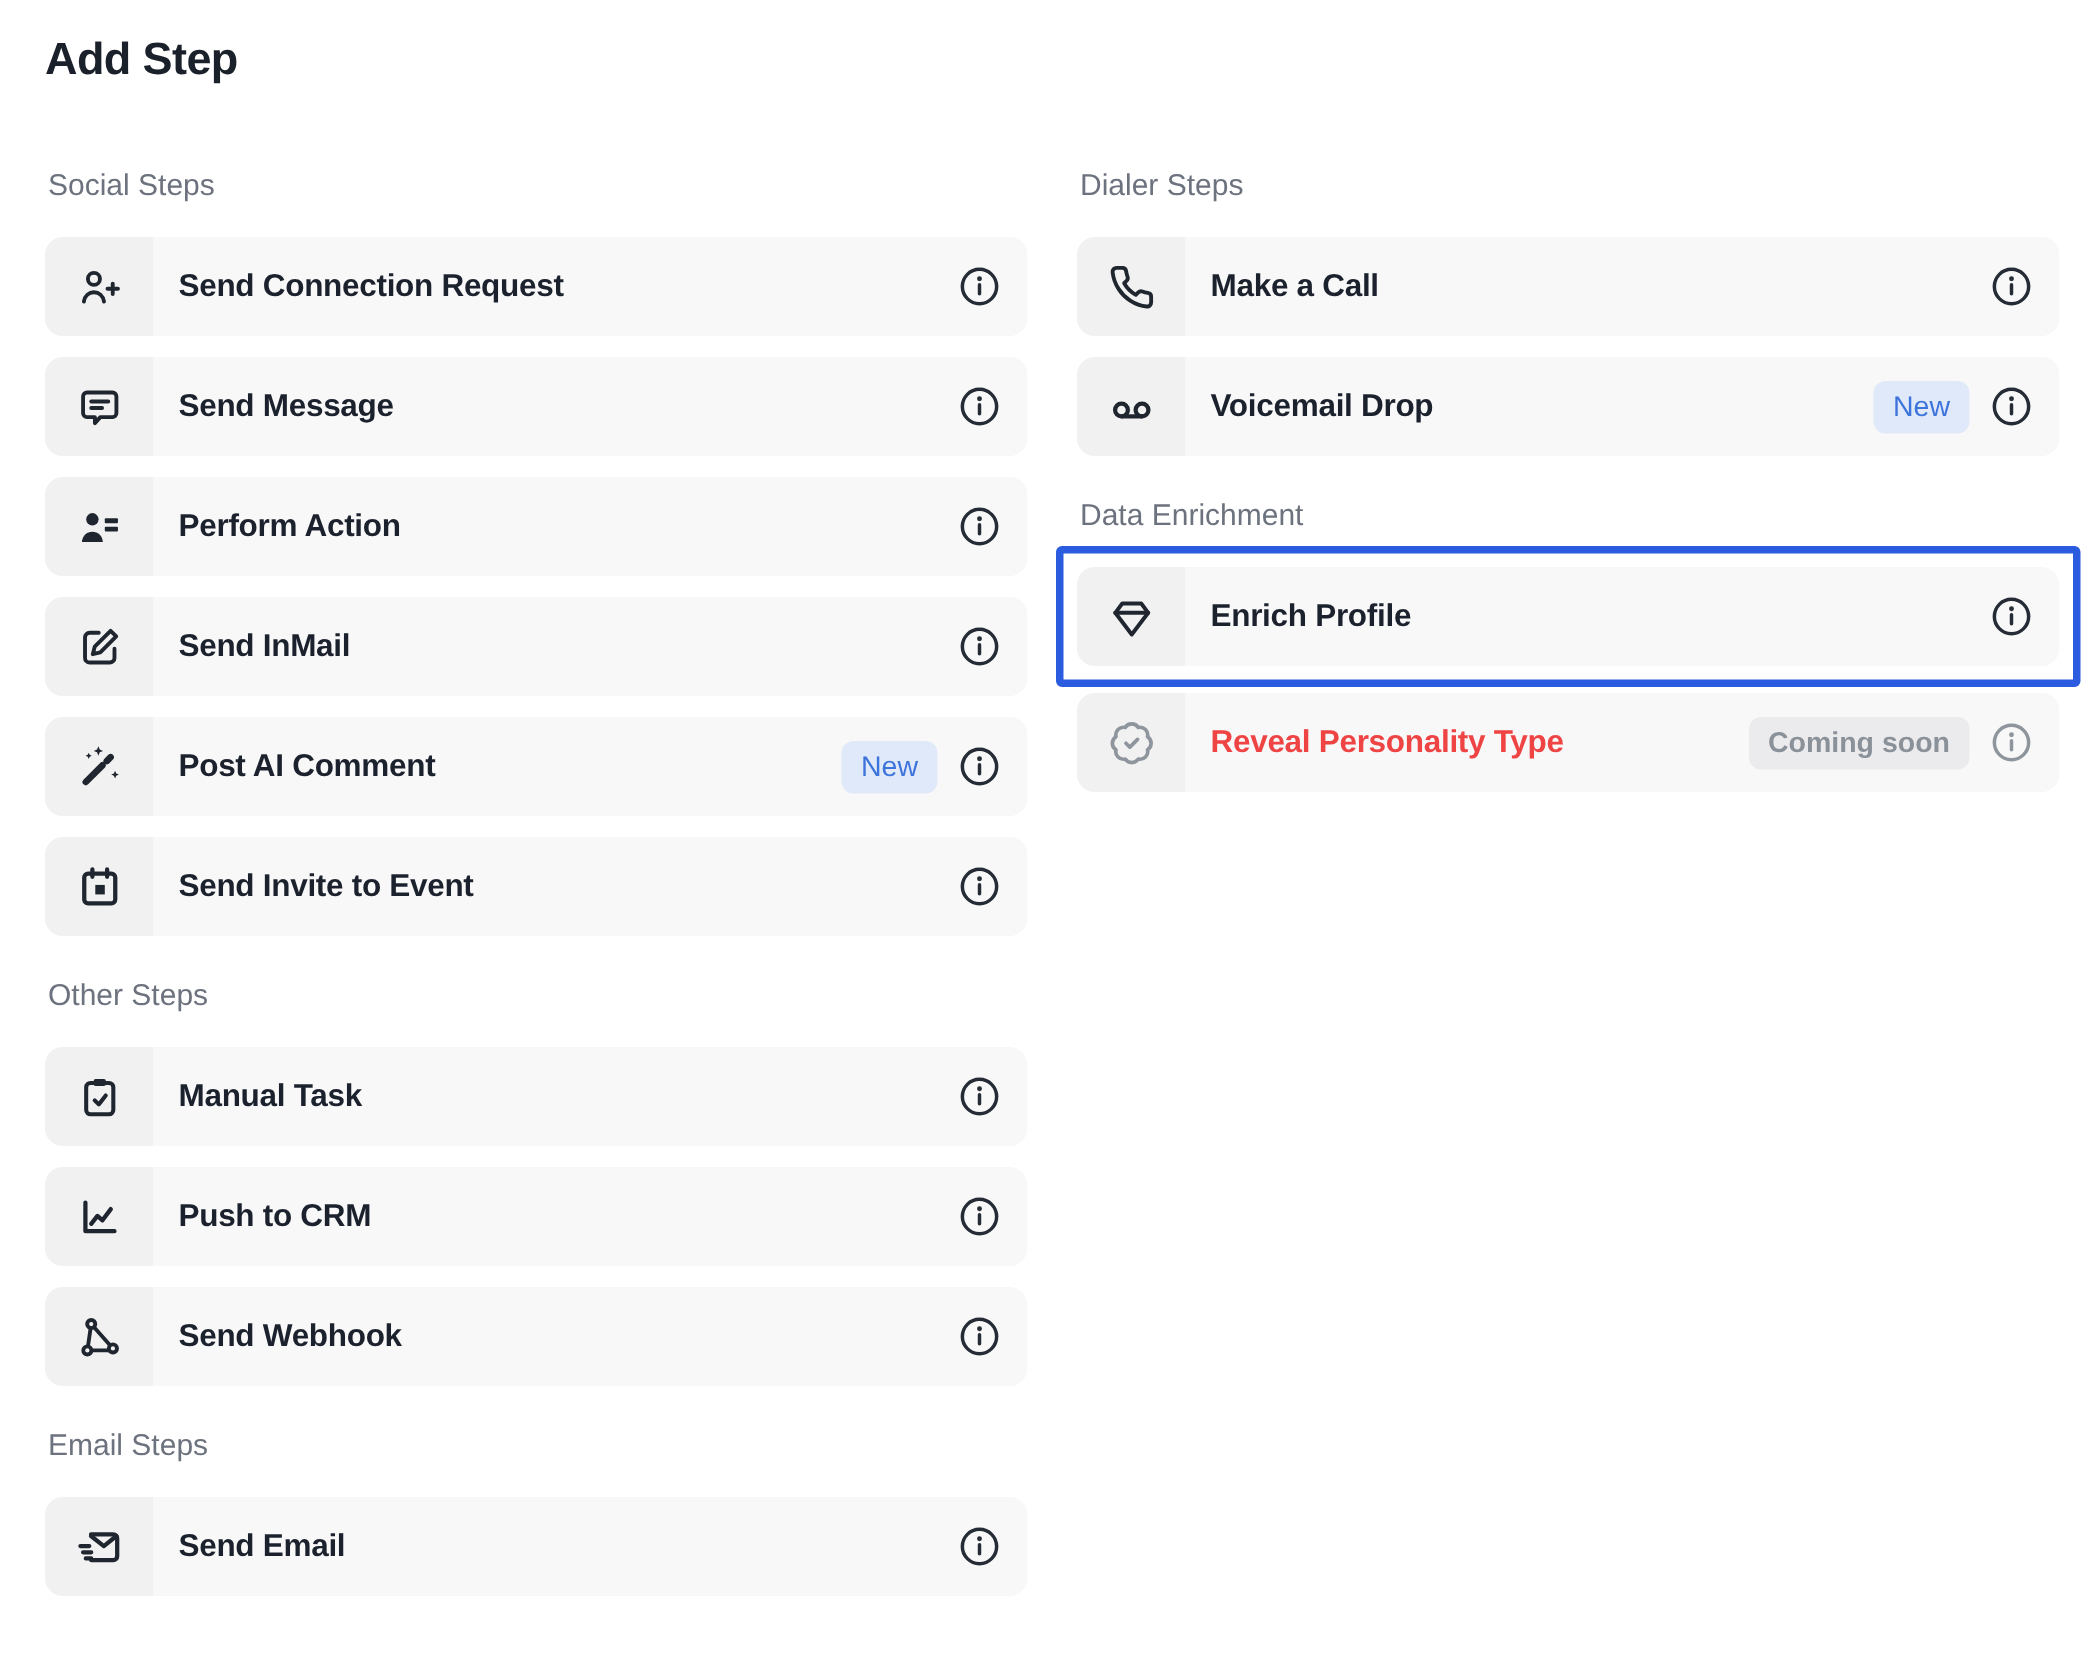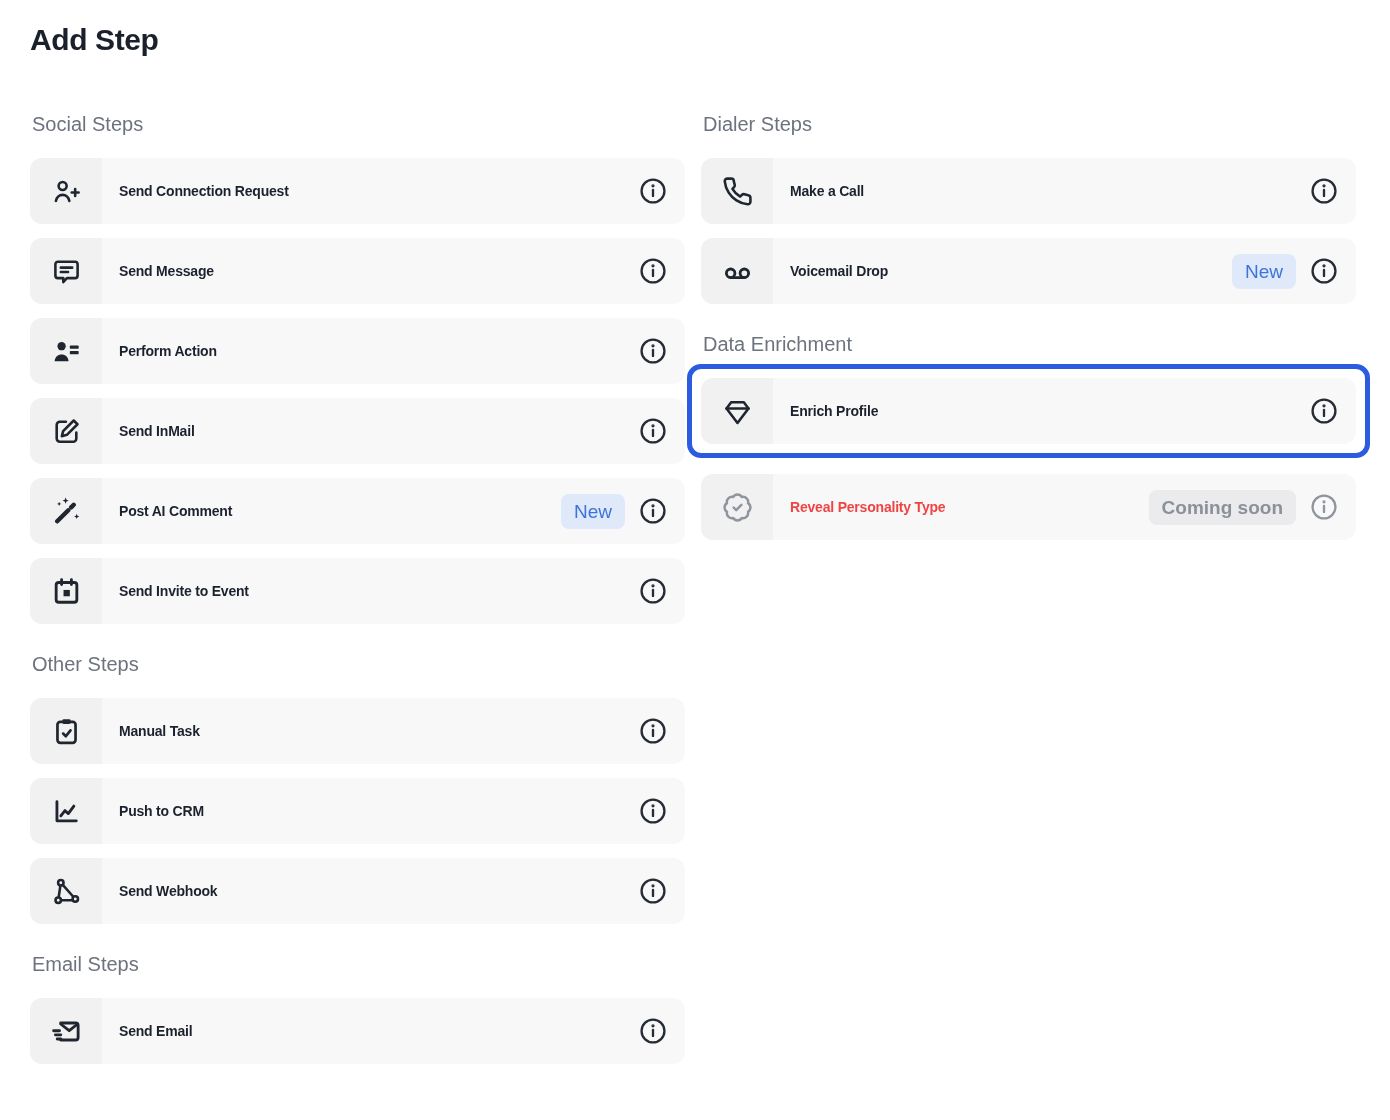--- a/index.html
+++ b/index.html
@@ -17,54 +17,54 @@
     width:1390px;height:1120px;background:#ffffff;
     font-family:"Liberation Sans", sans-serif;
     color:#1c222d;
     padding:22px 17px 0 30px;
     overflow:hidden;
   }
   .page-title{
     font-size:30px;font-weight:700;margin:0;letter-spacing:-0.4px;color:#1b212b;
     line-height:36px;
   }
-  .columns{display:flex;gap:16px;margin-top:52px;}
+  .columns{display:flex;gap:33px;margin-top:52px;}
   .column{flex:0 0 655px;width:655px;}
   .section{margin-bottom:26px;}
   .section-label{
     font-size:20px;color:#6d737e;line-height:28px;margin:0 2px 20px 2px;font-weight:400;
   }
   .step-row{
     display:flex;align-items:center;height:66px;background:var(--row-bg);
     border-radius:12px;margin-bottom:14px;overflow:hidden;cursor:pointer;
   }
   .icon-cell{
     width:72px;height:100%;background:var(--icon-cell-bg);
     display:flex;align-items:center;justify-content:center;flex:none;color:#20262f;
   }
   .icon-cell svg{width:31px;height:31px;display:block;}
   .step-label{
-    flex:1;margin-left:17px;font-size:14px;font-weight:600;color:#1c222d;
+    flex:1;margin-left:17px;font-size:21px;font-weight:600;color:#1c222d;
     letter-spacing:-0.2px;white-space:nowrap;overflow:hidden;
   }
   .badge{
     font-size:19px;line-height:1;padding:8px 13px;border-radius:8px;margin-right:14px;
     white-space:nowrap;flex:none;margin-left:16px;
   }
   .badge-new{background:var(--new-bg);color:var(--new-fg);}
   .badge-muted{background:var(--cs-bg);color:var(--cs-fg);font-weight:bold;}
   .info-btn{
     width:28px;height:28px;margin-right:18px;flex:none;color:#262c35;
     background:none;border:none;padding:0;display:flex;align-items:center;justify-content:center;
     cursor:pointer;
   }
   .info-btn svg{width:28px;height:28px;display:block;}
   .highlight-box{
-    border:5px solid var(--hl);border-radius:14px;padding:9px;
-    margin:-14px -14px 16px -14px;
+    border:5px solid var(--hl);border-radius:4px;padding:9px;
+    margin:-14px -14px 4px -14px;
   }
   .highlight-box .step-row{margin-bottom:0;}
   .step-row.disabled{cursor:default;}
   .step-row.disabled .step-label{color:#ef4444;}
   .step-row.disabled .icon-cell{color:#8f959d;}
   .step-row.disabled .info-btn{color:#8f959d;}
 </style>
 </head>
 <body>
 

